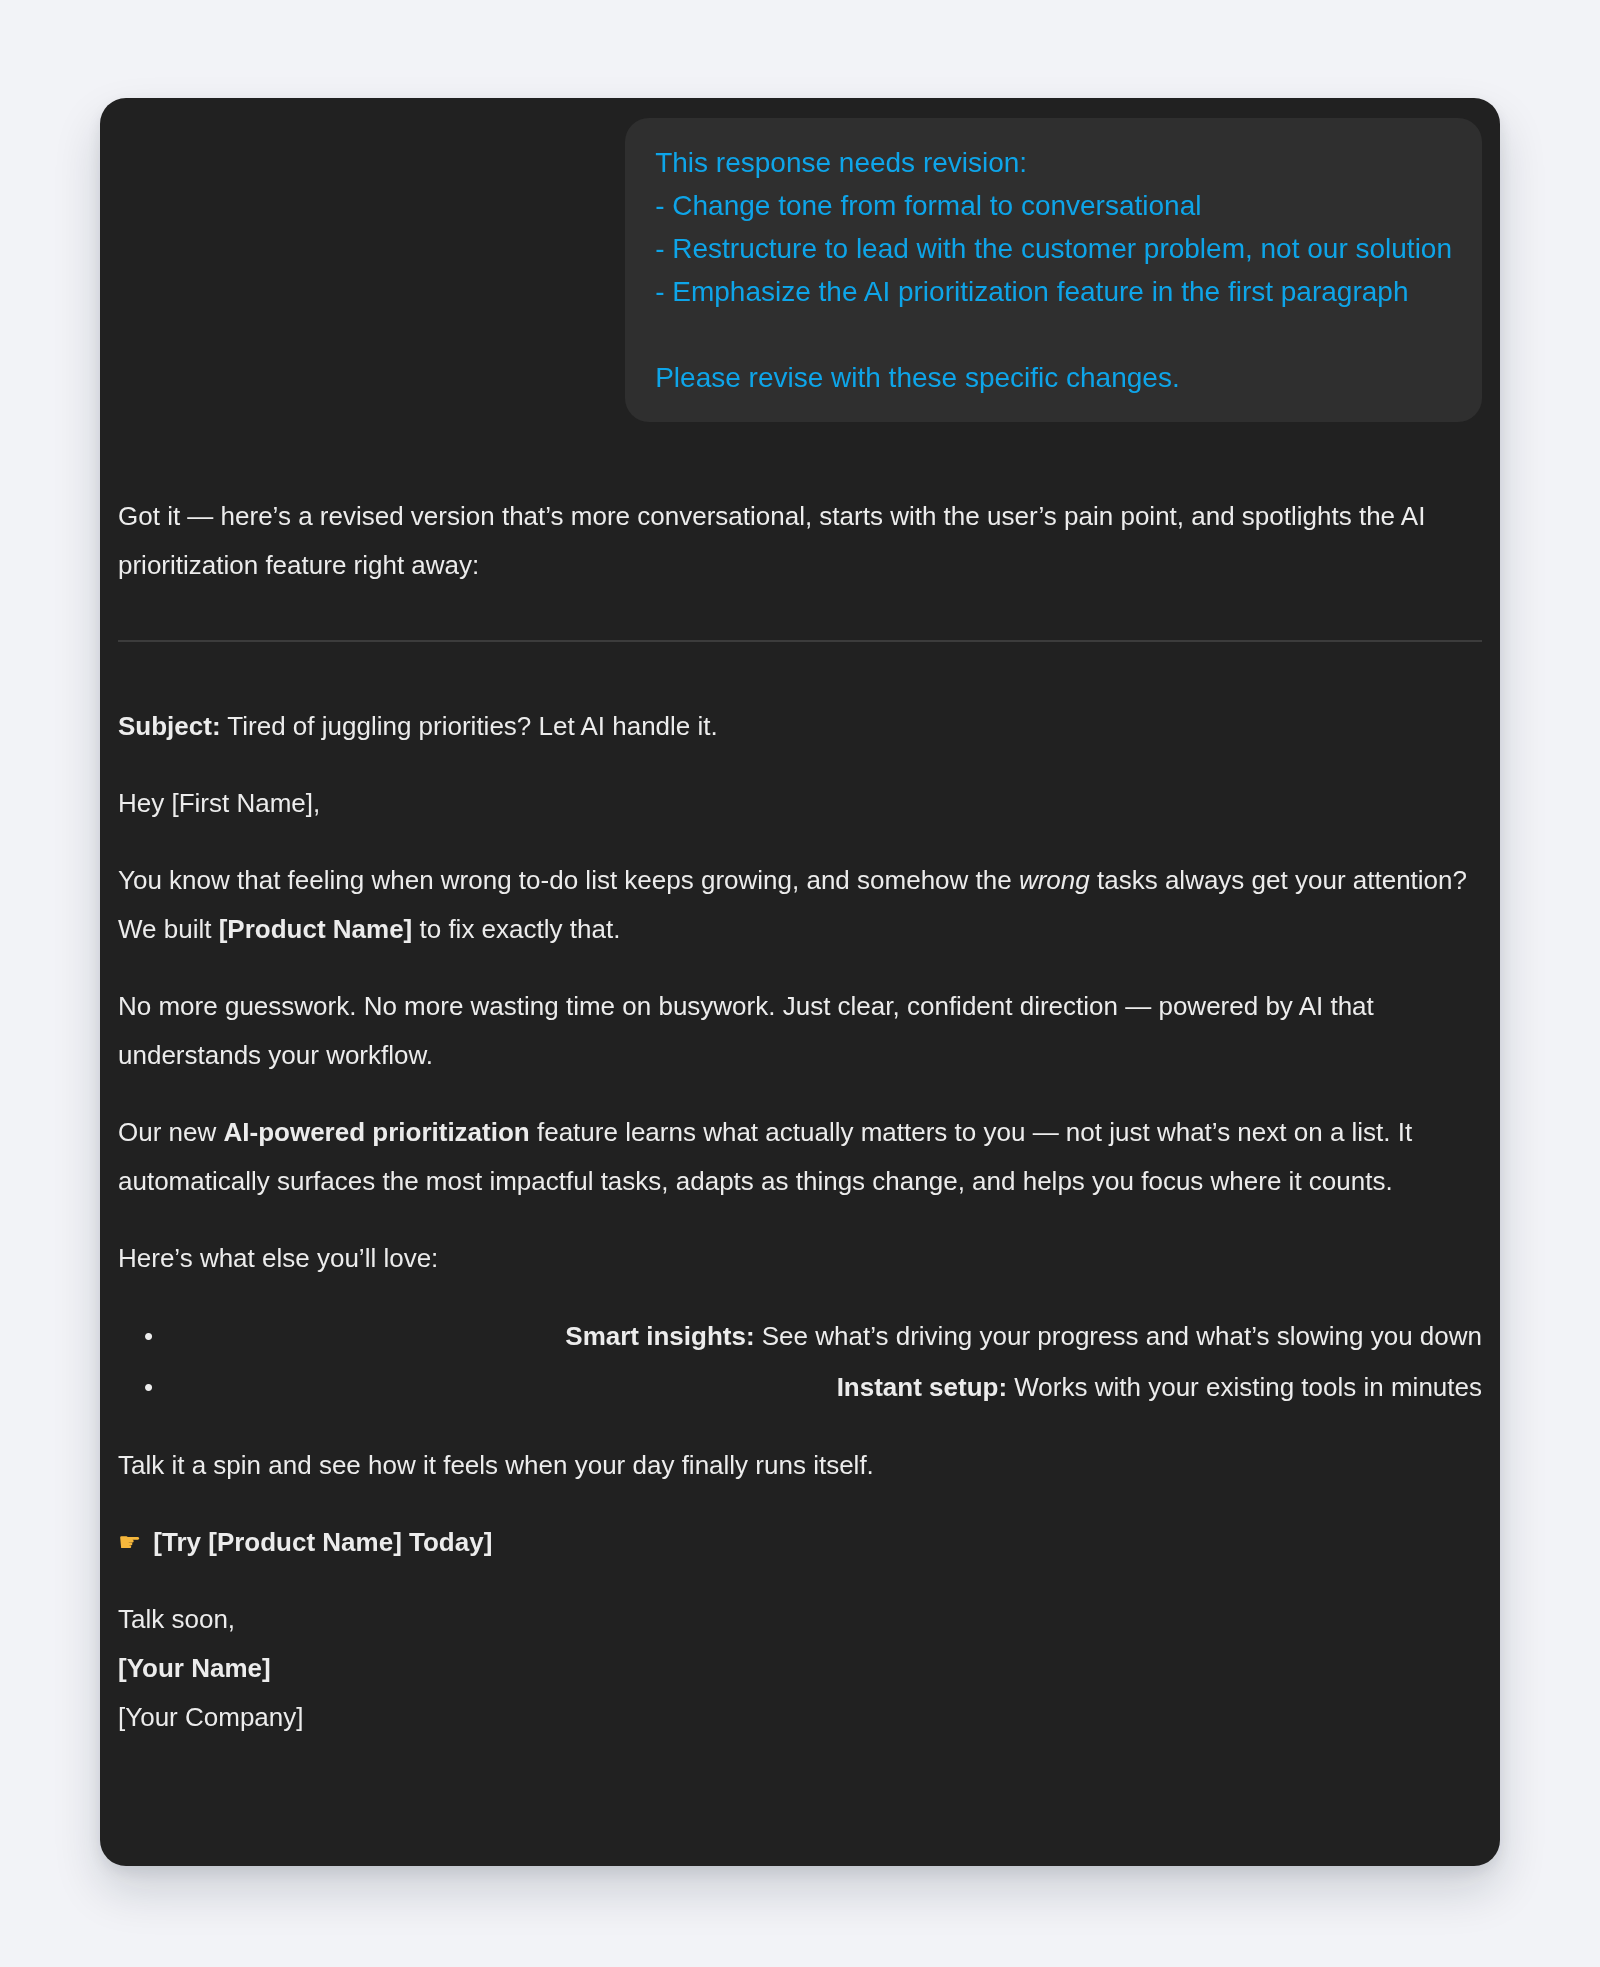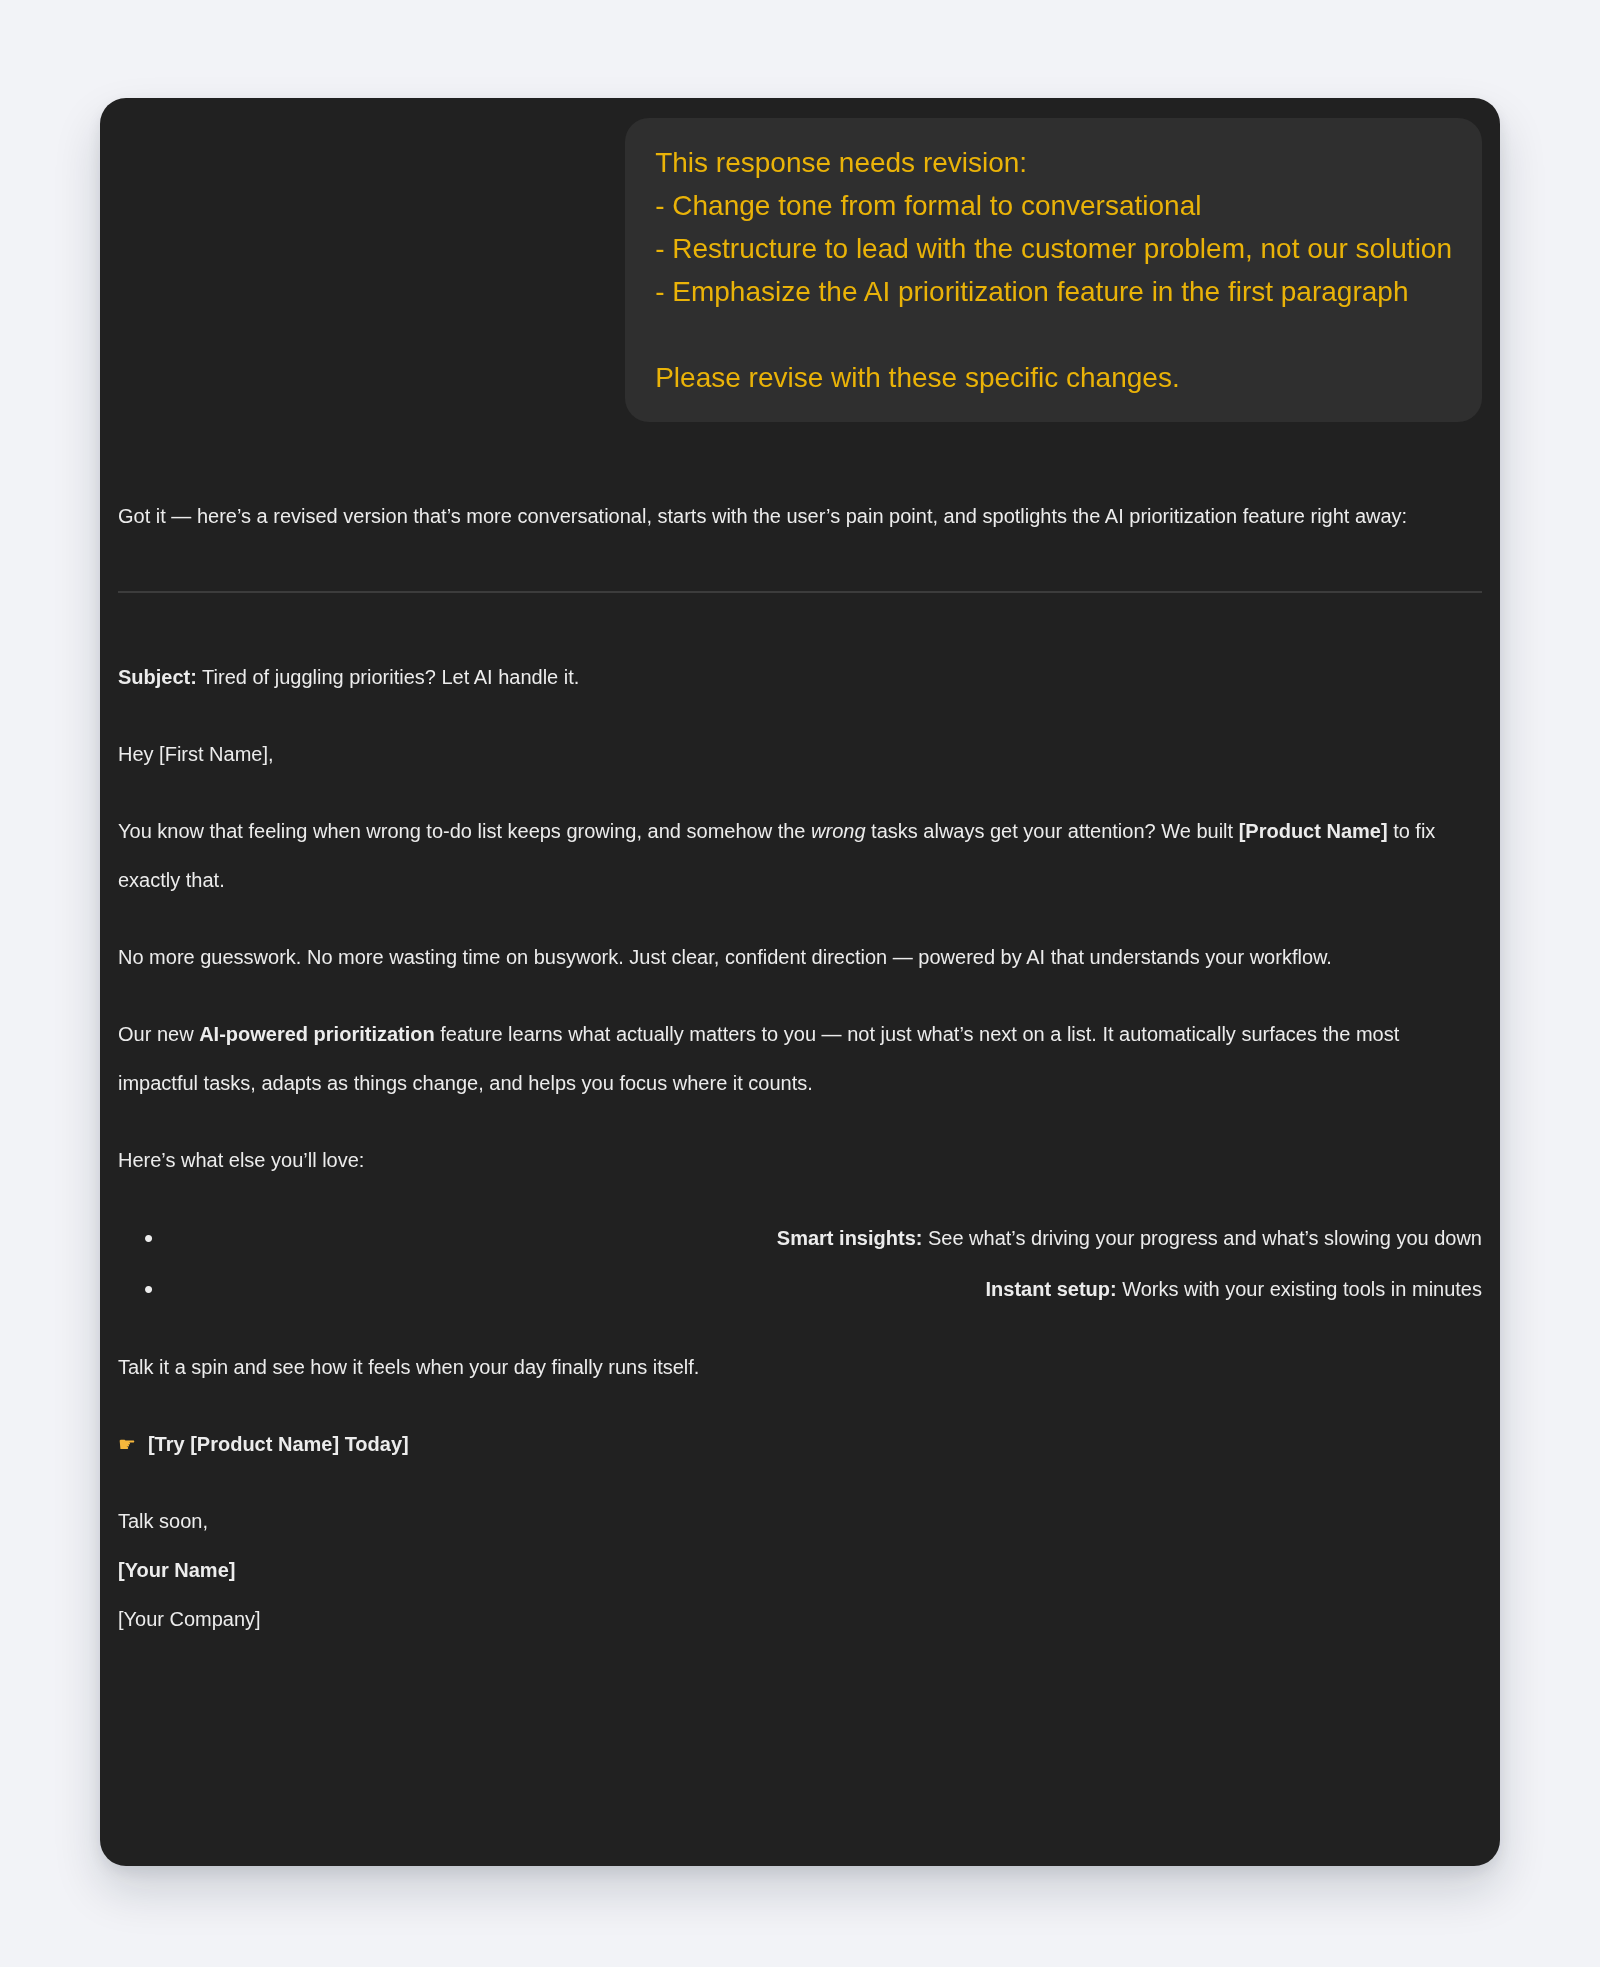--- a/index.html
+++ b/index.html
@@ -32,28 +32,28 @@
     justify-content: flex-end;
   }
   .bubble {
     box-sizing: border-box;
     background: #2f2f2f;
     border-radius: 24px;
     padding: 23px 30px;
     max-width: 1010px;
     font-size: 28px;
     line-height: 43px;
-    color: #eab308;
+    color: #0ea5e9;
   }
   .bubble .msg-line {
     white-space: pre-wrap;
   }
   .assistant {
     margin-top: 70px;
-    font-size: 20px;
+    font-size: 26px;
     line-height: 49px;
   }
   .assistant p {
     margin: 28px 0;
   }
   .assistant .intro {
     margin-top: 0;
   }
   hr.divider {
     border: none;

